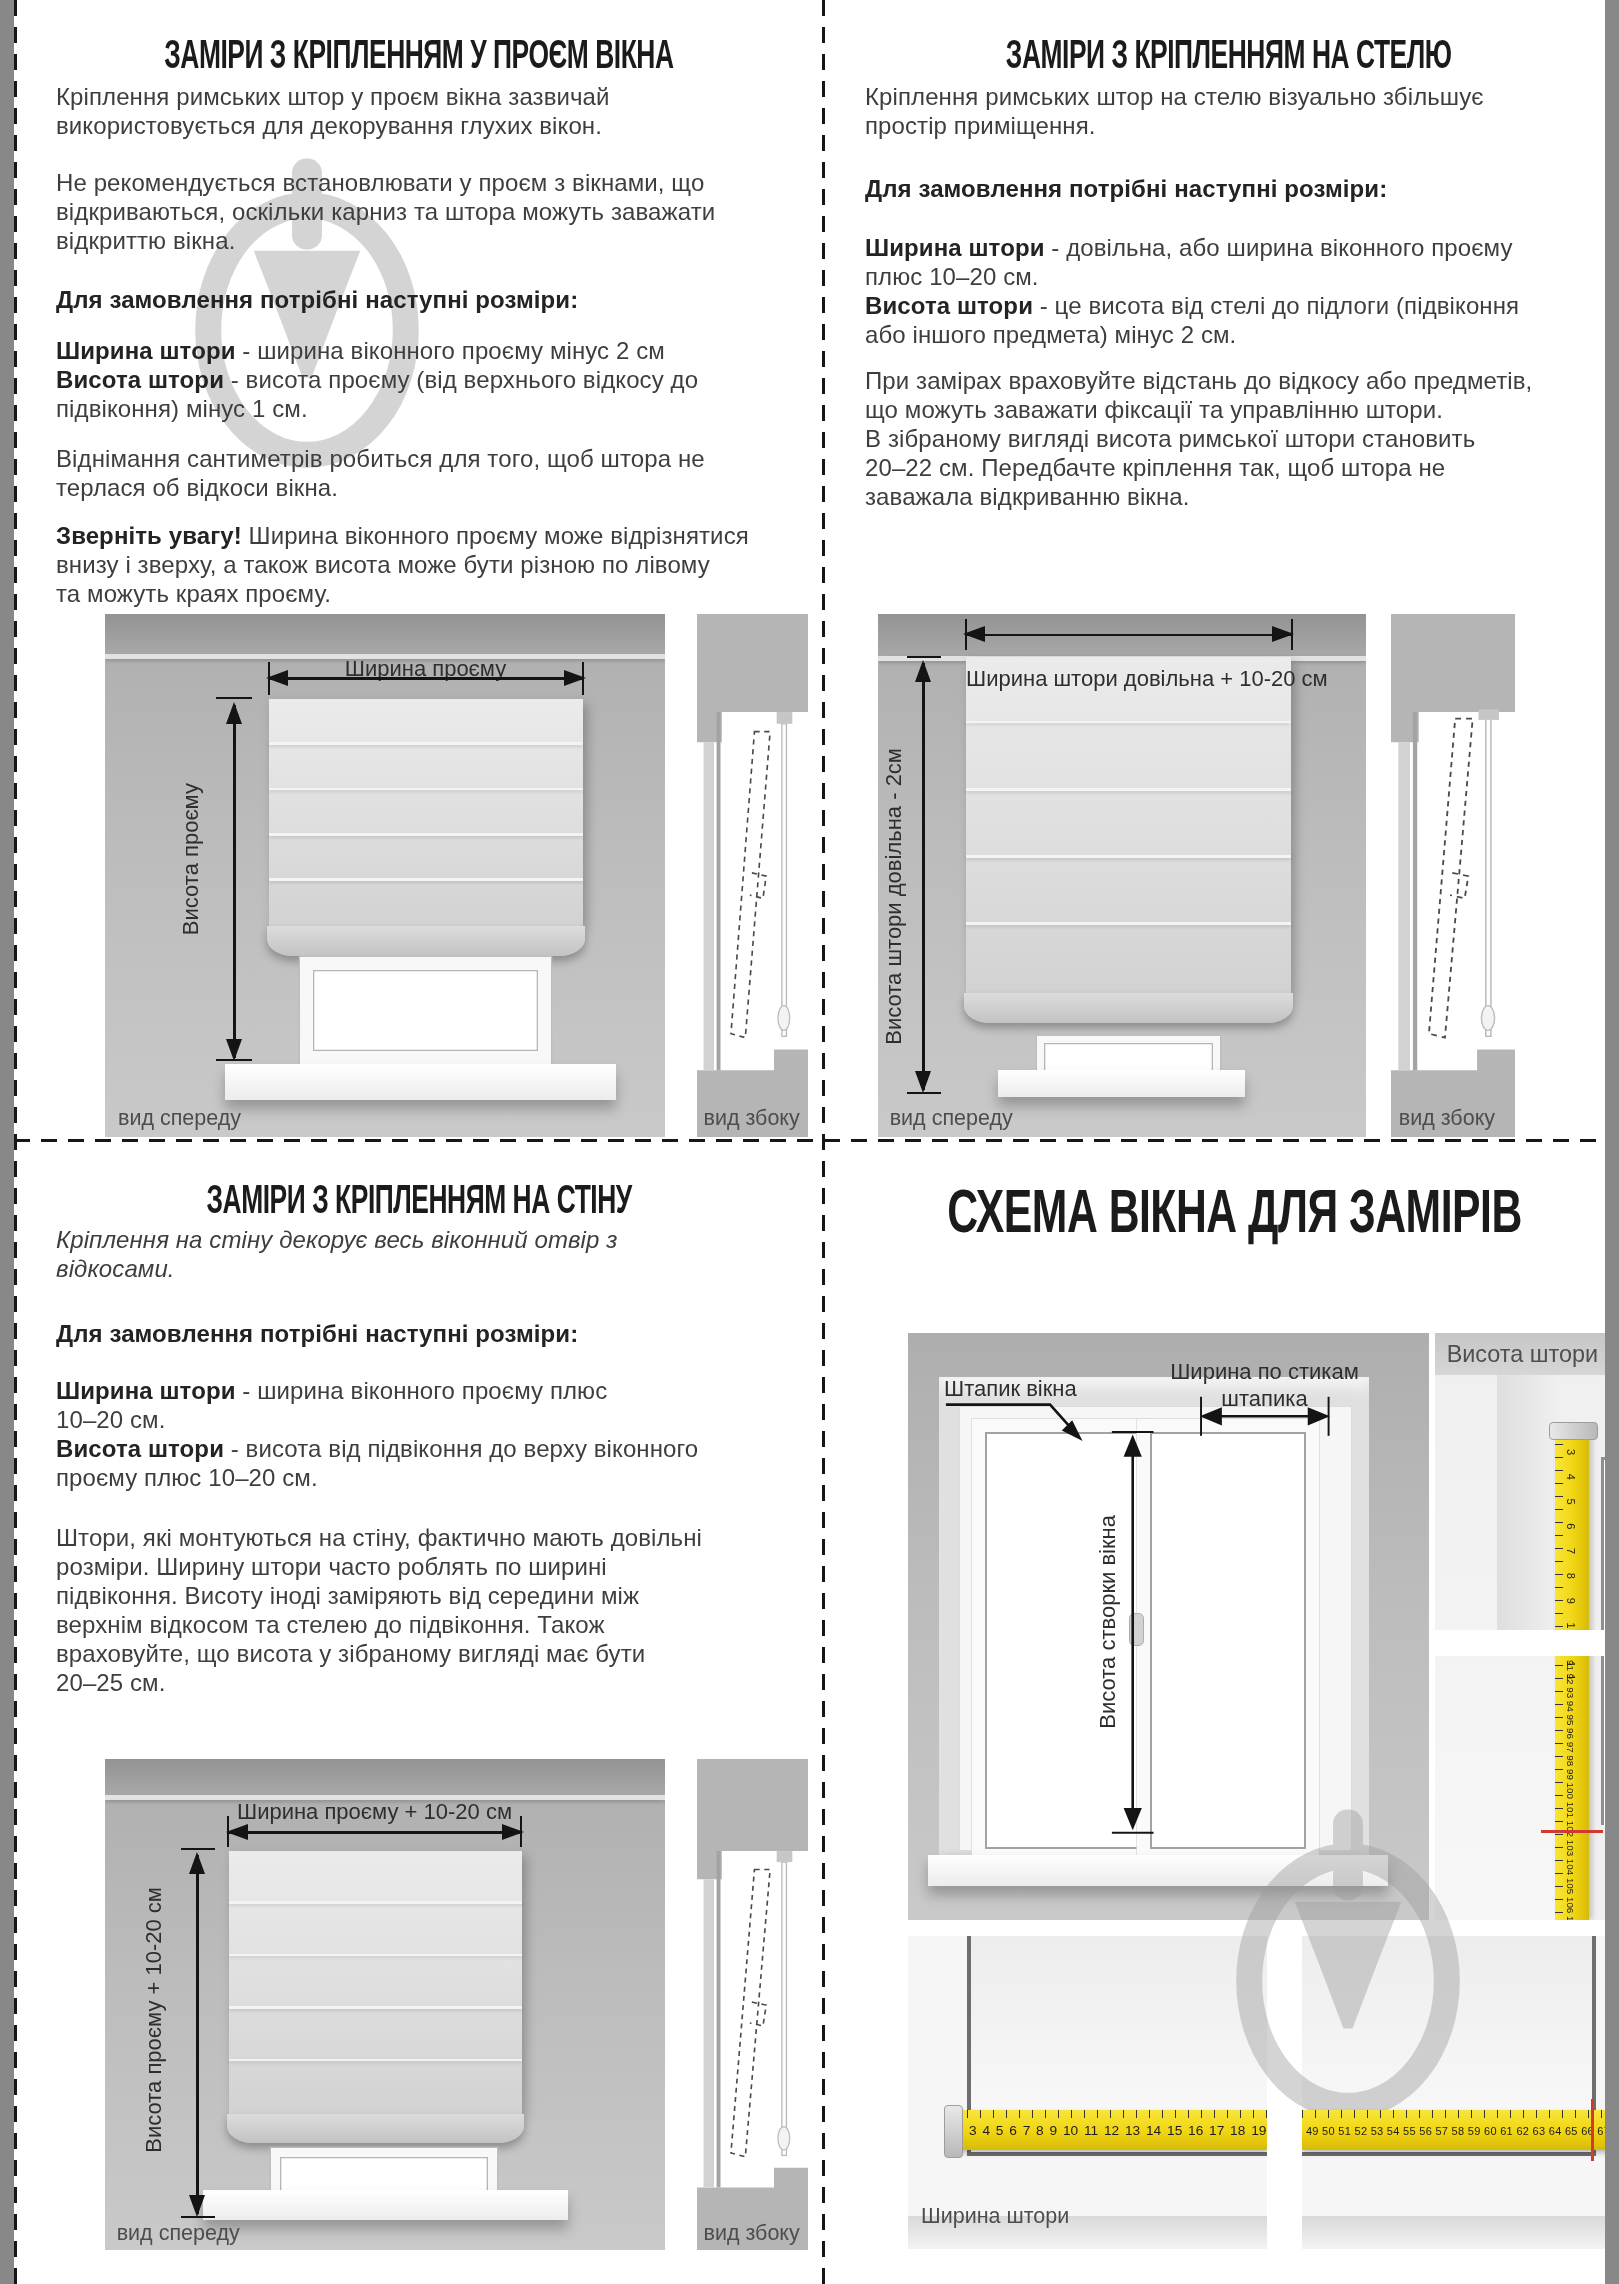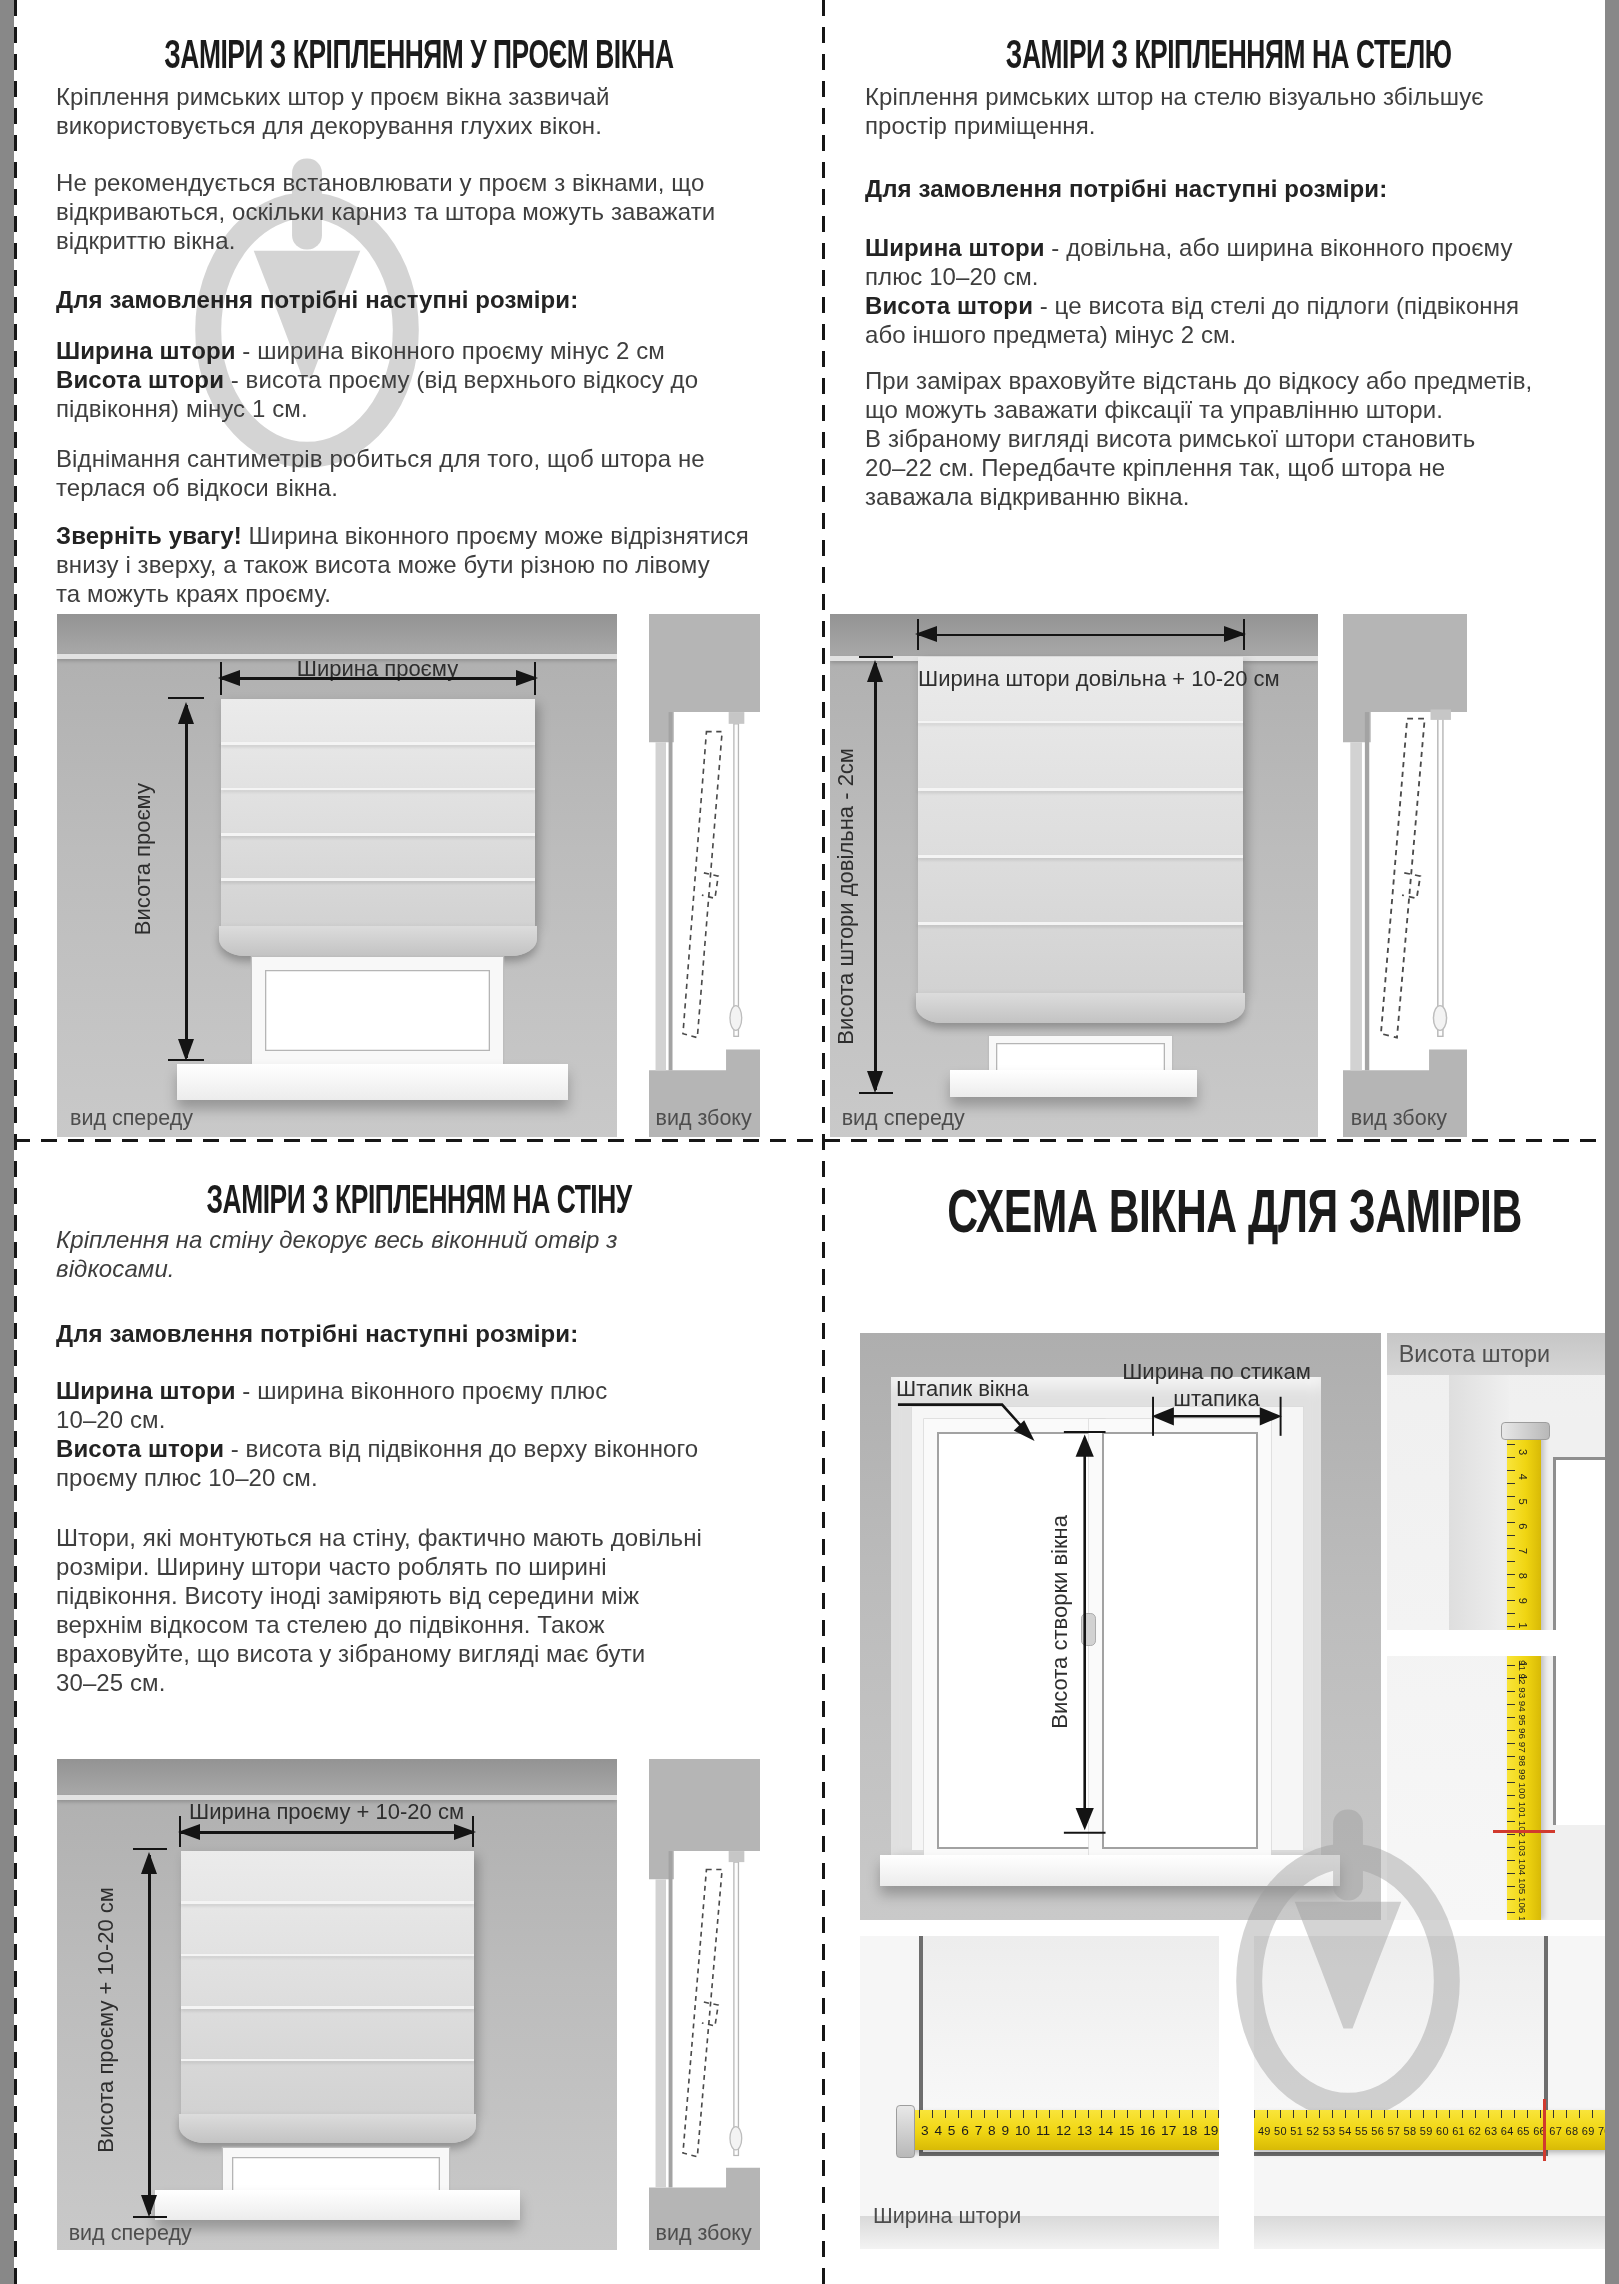--- a/index.html
+++ b/index.html
@@ -13,21 +13,21 @@
          background:repeating-linear-gradient(to right,#161616 0 15.6px,transparent 15.6px 27px);}
   
   .txtblk{position:absolute;width:742px;z-index:2;}
   .txtblk div{font-size:24px;line-height:29px;letter-spacing:0.1px;white-space:nowrap;}
   .b{font-weight:700;color:#232323;}
   .sec-title{position:absolute;width:810px;text-align:center;z-index:2;}
   .sec-title span{display:inline-block;font-weight:700;color:#1b1b1b;font-size:40px;line-height:40px;
                   white-space:nowrap;transform:scaleX(.66);transform-origin:center;letter-spacing:-0.7px;}
   .sec-title.big span{font-size:61px;line-height:65px;transform:scaleX(.70);}
   
-  .panel{position:absolute;background:linear-gradient(180deg,#aeaeae 0%,#bcbcbc 45%,#c9c9c9 100%);overflow:hidden;}
+  .panel{position:absolute;background:linear-gradient(180deg,#aeaeae 0%,#bcbcbc 45%,#c9c9c9 100%);overflow:hidden;margin-left:48px;}
   .panel.white{background:#ffffff;}
   .cornice{position:absolute;left:0;top:0;right:0;background:linear-gradient(180deg,#939393,#a8a8a8);}
   .cornice-line{position:absolute;left:0;right:0;height:5.2px;background:#e2e2e2;box-shadow:0 2px 3.9px rgba(0,0,0,.18);}
   .view-label{position:absolute;font-size:21.5px;color:#4d4d4d;white-space:nowrap;}
   .dlabel{position:absolute;font-size:22px;color:#2e2e2e;white-space:nowrap;}
   .rot{position:absolute;writing-mode:vertical-rl;transform:rotate(180deg);font-size:22px;color:#2e2e2e;white-space:nowrap;}
   
   .blind{position:absolute;background:linear-gradient(180deg,#ebebeb 0%,#dedede 55%,#d2d2d2 100%);
          box-shadow:3.9px 5.2px 10.4px rgba(0,0,0,.25);}
   .fold{position:absolute;left:0;right:0;height:2.6px;background:#f4f4f4;box-shadow:0 2px 3.3px rgba(0,0,0,.12);}
@@ -230,21 +230,21 @@
     <div>10–20 см.</div>
     <div><span class="b">Висота штори</span><span> - висота від підвіконня до верху віконного</span></div>
     <div>проєму плюс 10–20 см.</div>
   </div>
   <div class="txtblk" style="left:42px;top:1523px;">
     <div>Штори, які монтуються на стіну, фактично мають довільні</div>
     <div>розміри. Ширину штори часто роблять по ширині</div>
     <div>підвіконня. Висоту іноді заміряють від середини між</div>
     <div>верхнім відкосом та стелею до підвіконня. Також</div>
     <div>враховуйте, що висота у зібраному вигляді має бути</div>
-    <div>30–25 см.</div>
+    <div>20–25 см.</div>
   </div>
 
   <div class="panel" style="left:43px;top:1759px;width:560px;height:491px;">
     <div class="cornice" style="height:36px;"></div>
     <div class="cornice-line" style="top:36px;"></div>
     <div class="dlabel" style="left:107px;top:40px;width:325px;text-align:center;">Ширина проєму + 10-20 см</div>
     <div class="tickv" style="left:122px;top:57px;height:31px;"></div>
     <div class="tickv" style="left:415px;top:57px;height:31px;"></div>
     <div class="ah" style="left:124px;top:72px;width:292px;"></div>
     <div class="blind" style="left:124px;top:92px;width:293px;height:263px;">

